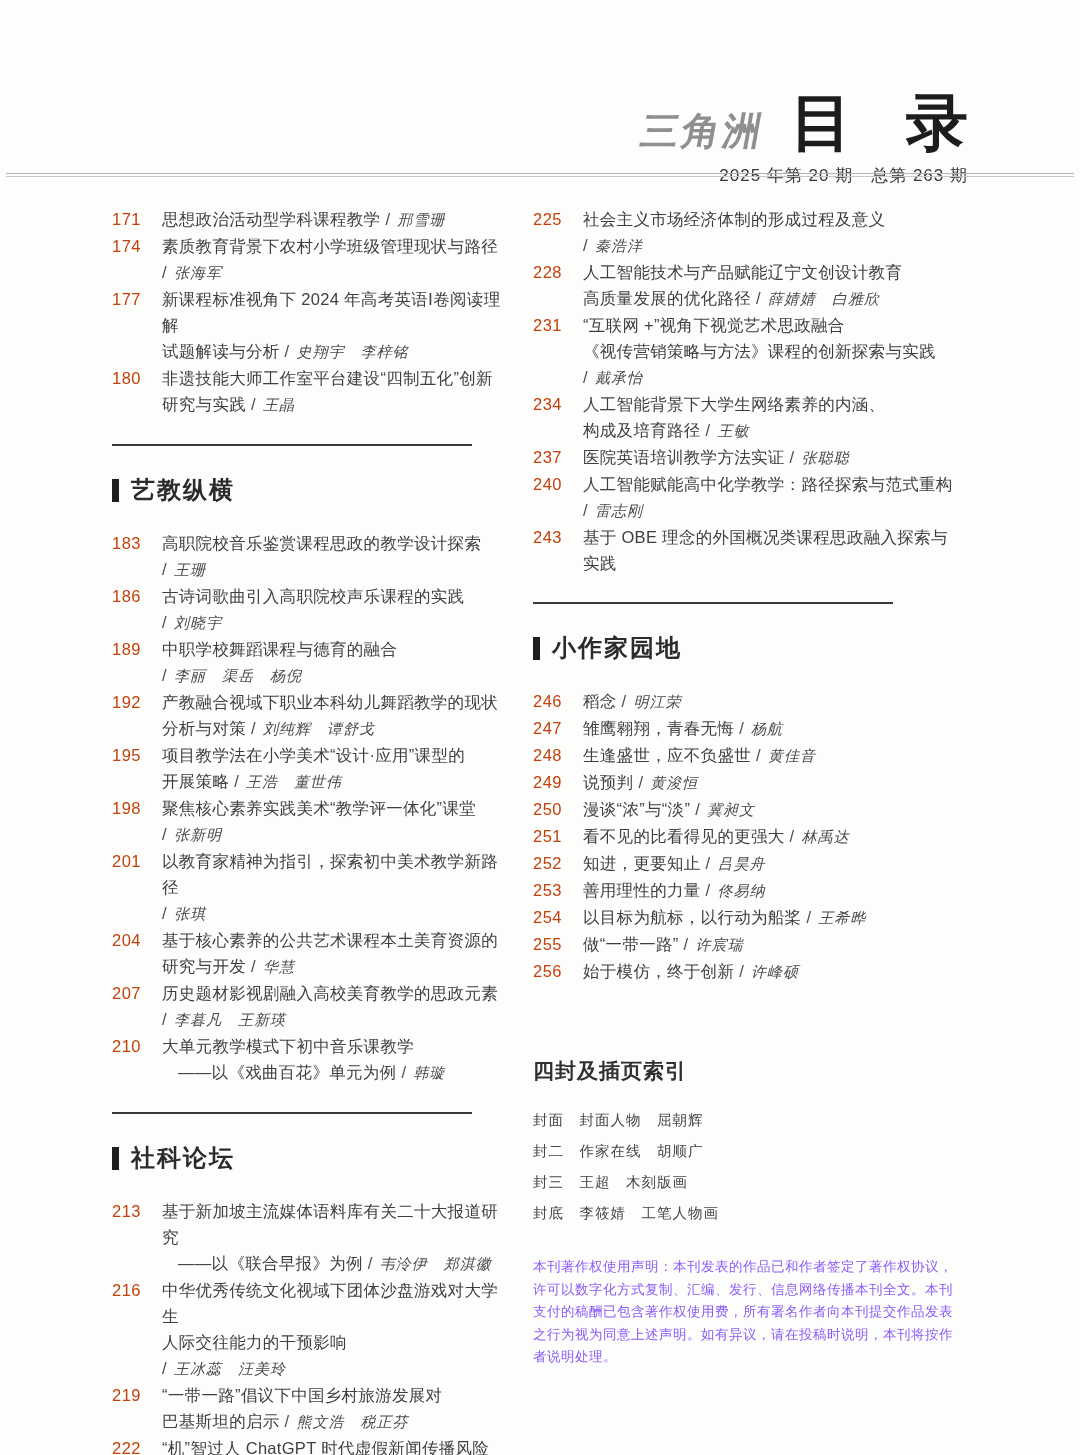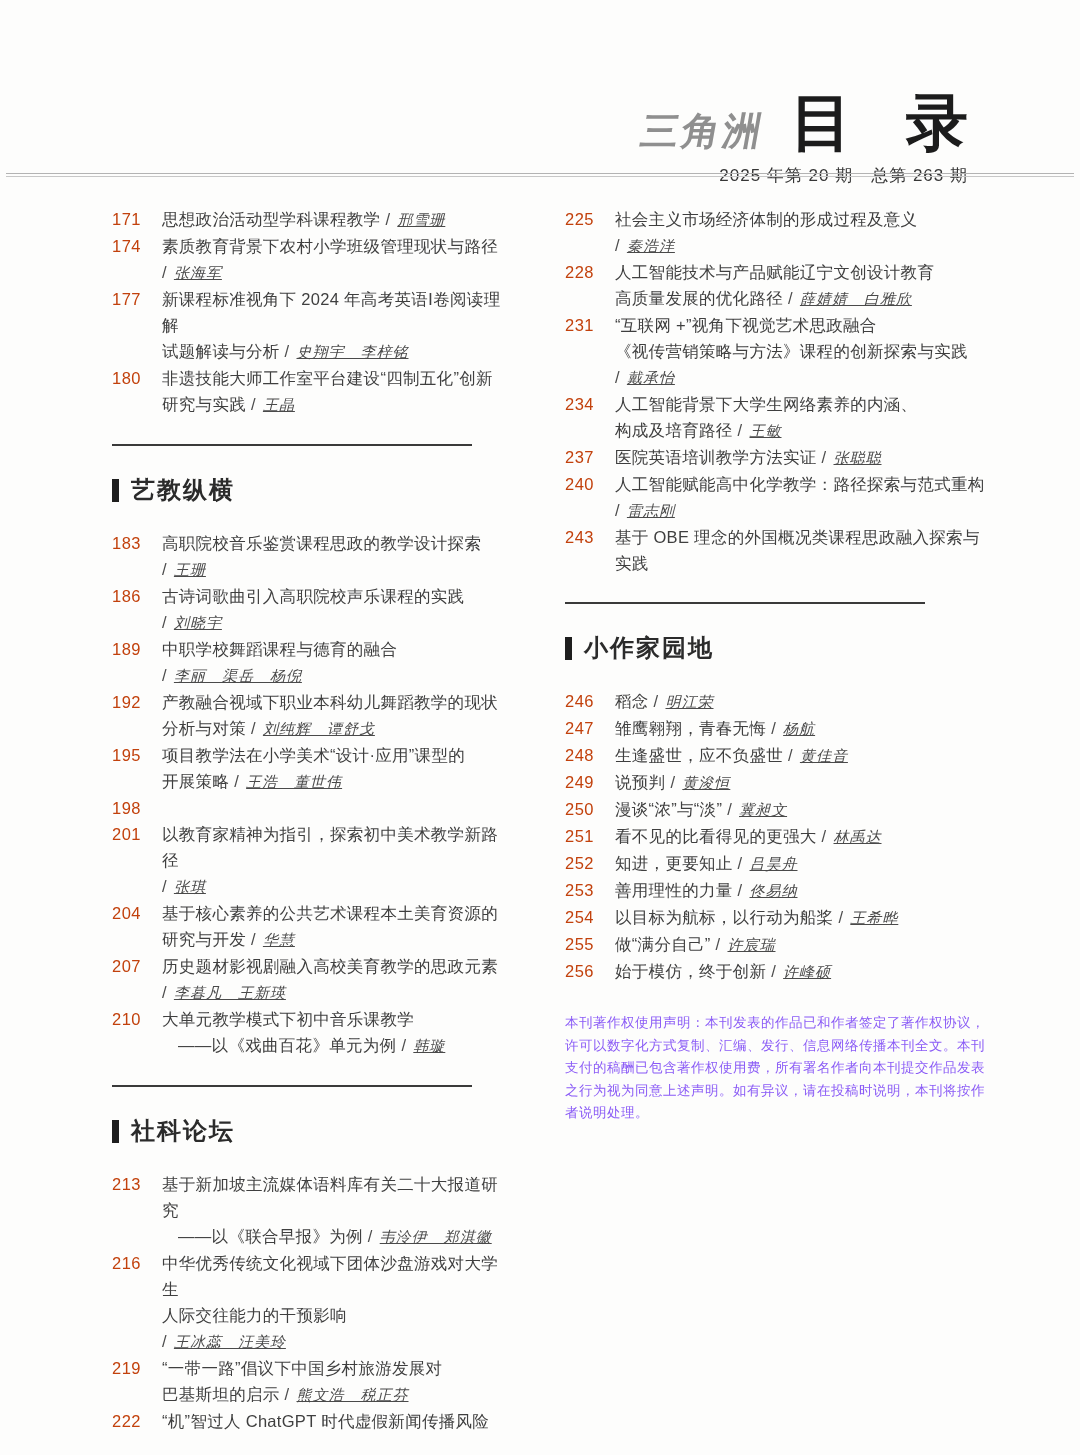--- a/index.html
+++ b/index.html
@@ -61,21 +61,21 @@
     left: 6px;
     right: 6px;
     height: 4px;
     border-top: 1px solid #b3b3b3;
     border-bottom: 1px solid #c7c7c7;
   }
 
   
   .column { position: absolute; top: 206px; }
   .column-left  { left: 112px; width: 396px; }
-  .column-right { left: 565px; width: 420px; }
+  .column-right { left: 533px; width: 420px; }
 
   .section-divider {
     width: 360px;
     height: 2px;
     background: #3a3a3a;
     margin-top: 26px;
   }
   .section-header {
     display: flex;
     align-items: center;
@@ -117,21 +117,20 @@
     color: #4c4c4c;
     margin: 0 7px 0 5px;
   }
   .entry-line > .entry-sep:first-child { margin-left: 0; }
   .entry-author {
     font-family: "DejaVu Serif", "Liberation Serif", serif;
     font-style: italic;
     font-size: 15px;
     color: #4a4a4a;
     letter-spacing: 1px;
-    text-decoration: underline;
   }
 
   
   .cover-index { margin-top: 72px; }
   .cover-index-title {
     font-family: "DejaVu Serif", "Liberation Serif", serif;
     font-size: 21px;
     font-weight: bold;
     color: #303030;
     letter-spacing: 1px;
@@ -235,20 +234,24 @@
       </div>
       <div class="entry">
         <div class="entry-page">195</div>
         <div class="entry-body">
           <div class="entry-line"><span class="entry-title">项目教学法在小学美术“设计·应用”课型的</span></div>
           <div class="entry-line"><span class="entry-title">开展策略</span><span class="entry-sep">/</span><span class="entry-author">王浩　董世伟</span></div>
         </div>
       </div>
       <div class="entry">
         <div class="entry-page">198</div>
+        <div class="entry-body">
+          <div class="entry-line"><span class="entry-title">聚焦核心素养实践美术“教学评一体化”课堂</span></div>
+          <div class="entry-line"><span class="entry-sep">/</span><span class="entry-author">张新明</span></div>
+        </div>
       </div>
       <div class="entry">
         <div class="entry-page">201</div>
         <div class="entry-body">
           <div class="entry-line"><span class="entry-title">以教育家精神为指引，探索初中美术教学新路径</span></div>
           <div class="entry-line"><span class="entry-sep">/</span><span class="entry-author">张琪</span></div>
         </div>
       </div>
       <div class="entry">
         <div class="entry-page">204</div>
@@ -411,26 +414,35 @@
         </div>
         <div class="entry">
           <div class="entry-page">254</div>
           <div class="entry-body">
             <div class="entry-line"><span class="entry-title">以目标为航标，以行动为船桨</span><span class="entry-sep">/</span><span class="entry-author">王希晔</span></div>
           </div>
         </div>
         <div class="entry">
           <div class="entry-page">255</div>
           <div class="entry-body">
-            <div class="entry-line"><span class="entry-title">做“满分自己”</span><span class="entry-sep">/</span><span class="entry-author">许宸瑞</span></div>
+            <div class="entry-line"><span class="entry-title">做“一带一路”</span><span class="entry-sep">/</span><span class="entry-author">许宸瑞</span></div>
           </div>
         </div>
         <div class="entry">
           <div class="entry-page">256</div>
           <div class="entry-body">
             <div class="entry-line"><span class="entry-title">始于模仿，终于创新</span><span class="entry-sep">/</span><span class="entry-author">许峰硕</span></div>
           </div>
         </div>
       </div>
+    <div class="cover-index">
+      <div class="cover-index-title">四封及插页索引</div>
+      <div class="cover-index-items">
+          <div class="cover-index-item">封面　封面人物　屈朝辉</div>
+          <div class="cover-index-item">封二　作家在线　胡顺广</div>
+          <div class="cover-index-item">封三　王超　木刻版画</div>
+          <div class="cover-index-item">封底　李筱婧　工笔人物画</div>
+        </div>
+    </div>
     <div class="copyright">本刊著作权使用声明：本刊发表的作品已和作者签定了著作权协议，许可以数字化方式复制、汇编、发行、信息网络传播本刊全文。本刊支付的稿酬已包含著作权使用费，所有署名作者向本刊提交作品发表之行为视为同意上述声明。如有异议，请在投稿时说明，本刊将按作者说明处理。</div>
   </div>
 
 </div>
 
 </body></html>

